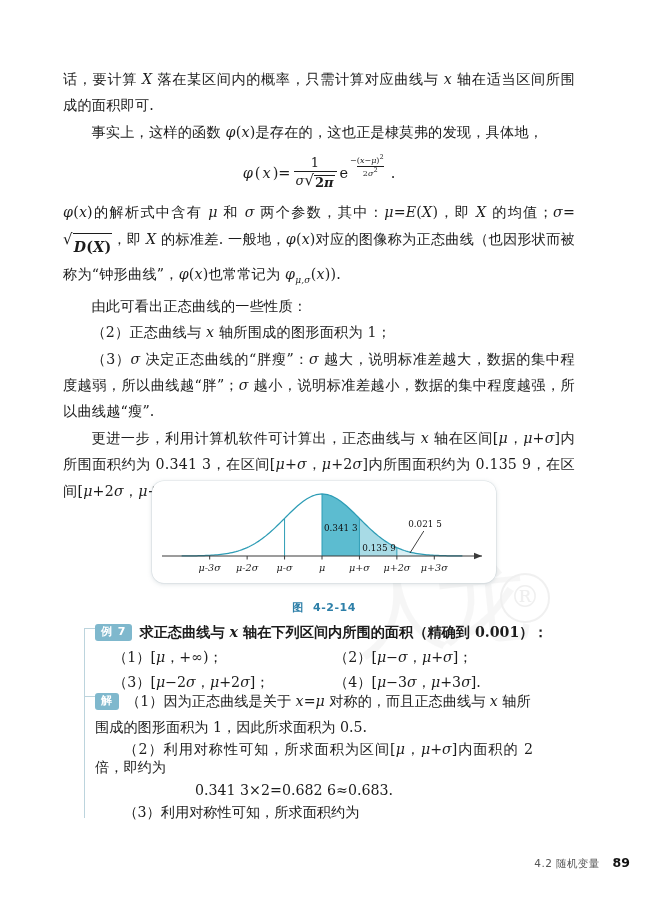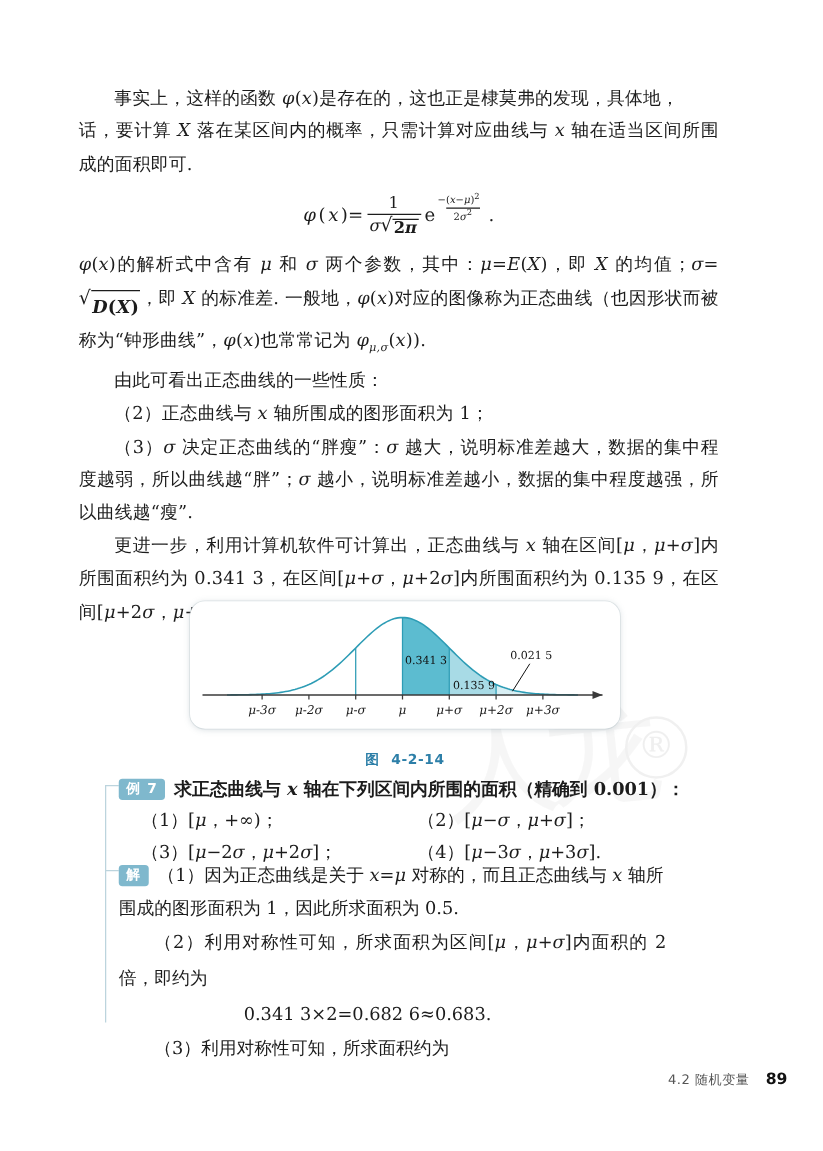--- a/index.html
+++ b/index.html
@@ -130,21 +130,21 @@
     font-size:14.2px;line-height:24.5px;
   }
   .ex-row{display:flex;}
   .ex-row .c1{width:237px;padding-left:18px;box-sizing:border-box;}
   .ex-row .c2{flex:1;padding-left:2px;}
   .sol-block{
     position:absolute;left:95px;top:688px;width:438px;
   }
   .sol-head{font-size:14.2px;line-height:26px;}
   .sol-head .stxt{margin-left:7px;}
-  .sol-p{font-size:14.2px;line-height:29px;text-align:justify;margin:0;}
+  .sol-p{font-size:14.2px;line-height:18px;text-align:justify;margin:0;}
   .sol-p.ind{text-indent:2em;}
   .sol-eq{
     text-align:center;font-size:14.2px;line-height:26px;
     margin:1px 0 0 0;padding-right:40px;
   }
   
   .footer{
     position:absolute;left:0;right:0;top:855px;
     text-align:right;padding-right:28px;
     font-size:10.5px;color:#555;
@@ -160,26 +160,26 @@
 
 <div class="page">
 
   <div class="watermark">
     <div class="wm-cal">人龙</div>
     <div class="wm-r">®</div>
   </div>
 
   <div class="content">
 
-    <p class="tx ind">
-      事实上，这样的函数&nbsp;<span class="mi">φ</span>(<span class="mi">x</span>)是存在的，这也正是棣莫弗的发现，具体地，
-    </p>
-
     <p class="tx">
       话，要计算&nbsp;<span class="mi">X</span>&nbsp;落在某区间内的概率，只需计算对应曲线与&nbsp;<span class="mi">x</span>&nbsp;轴在适当区间所围成的面积即可.
+    </p>
+
+    <p class="tx ind">
+      事实上，这样的函数&nbsp;<span class="mi">φ</span>(<span class="mi">x</span>)是存在的，这也正是棣莫弗的发现，具体地，
     </p>
 
     <div class="formula">
       <span class="frm-inner">
         <span class="mi">φ</span>
           <span>(</span>
           <span class="mi">x</span>
           <span>)=</span>
         <span class="frac">
           <span class="num up">1</span>

